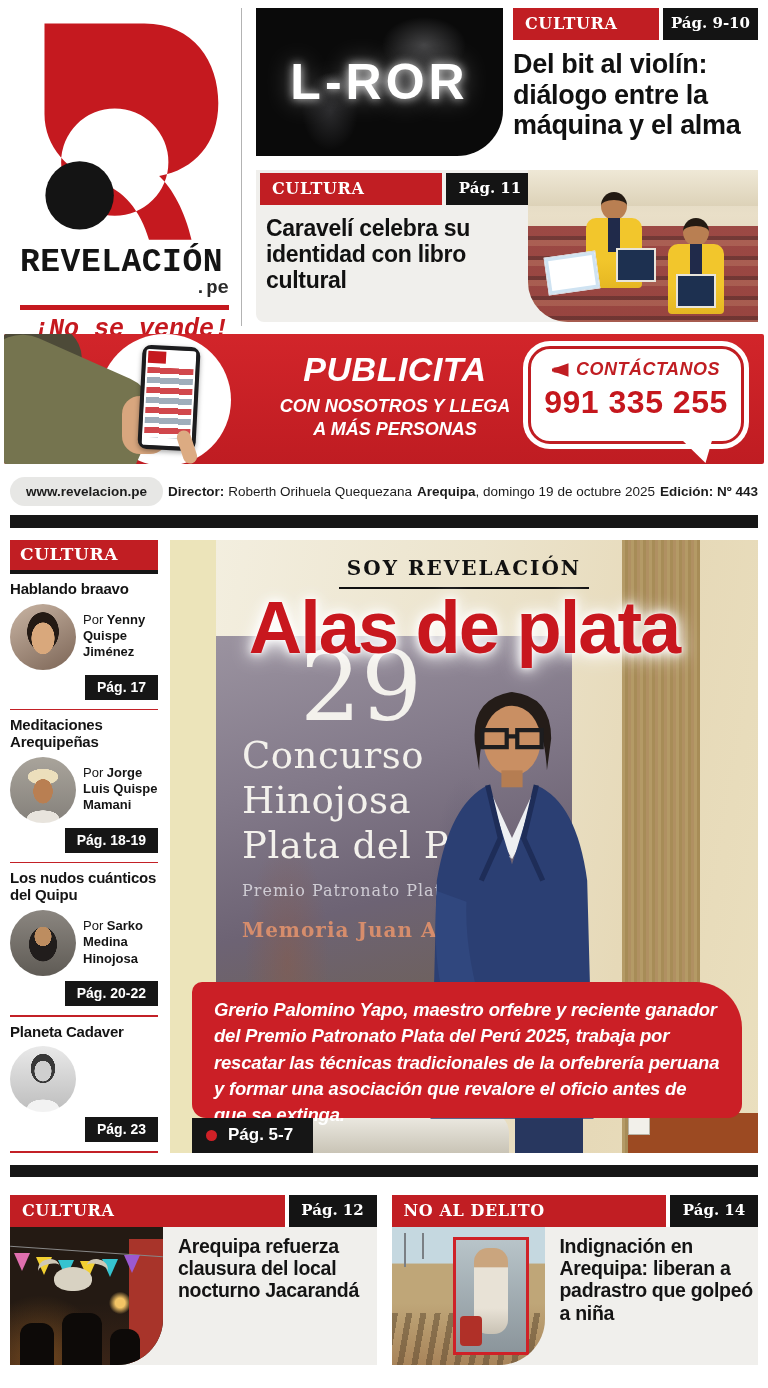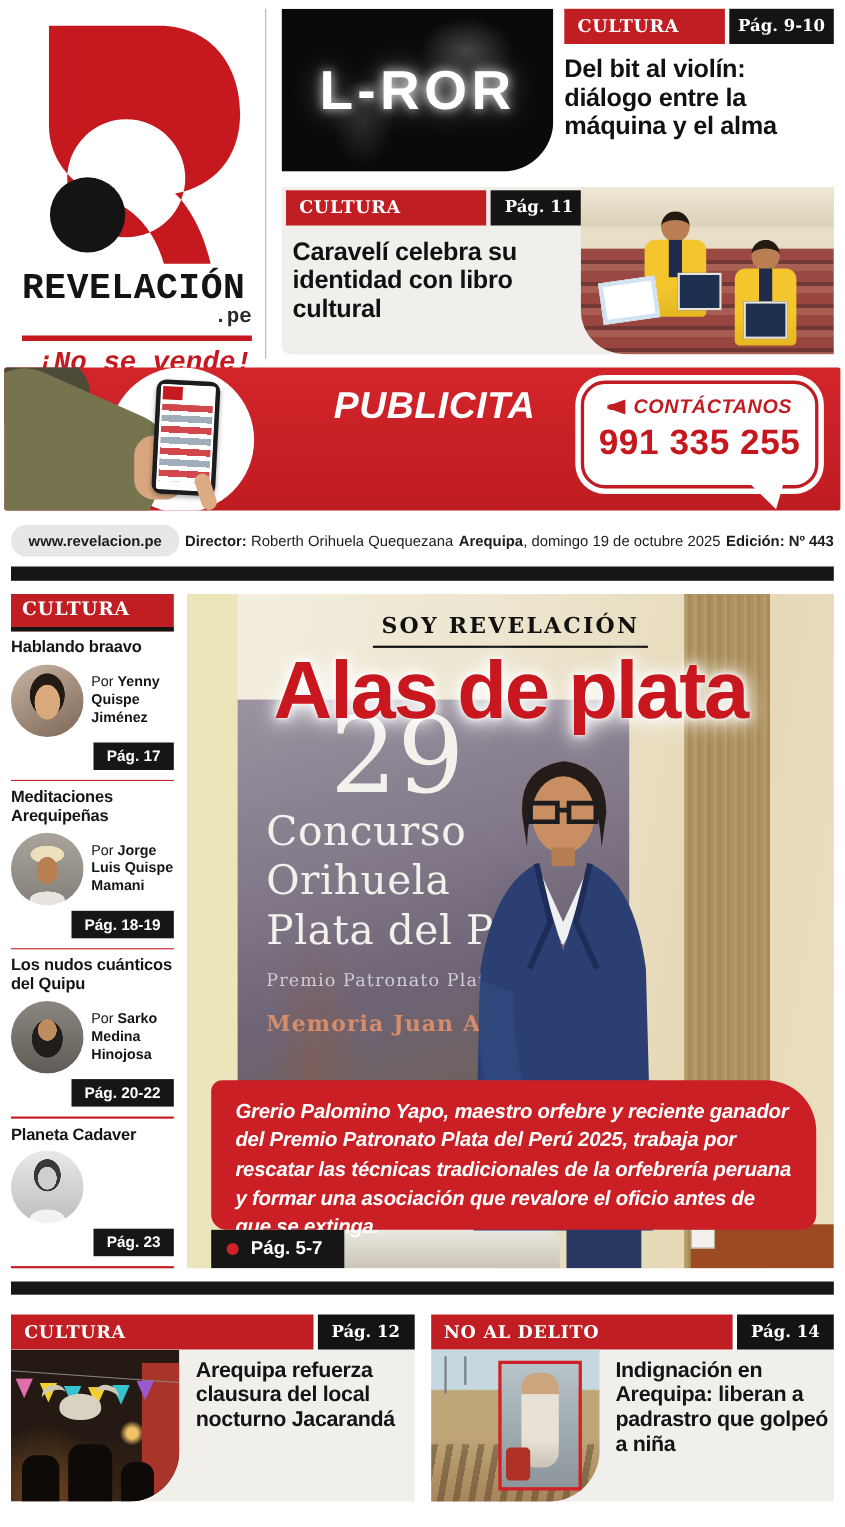--- a/index.html
+++ b/index.html
@@ -28,21 +28,21 @@
           radial-gradient(ellipse 60px 40px at 68% 25%, rgba(200,200,205,.30), transparent 70%),
           radial-gradient(ellipse 40px 55px at 30% 70%, rgba(160,160,170,.22), transparent 70%),
           radial-gradient(ellipse 90px 20px at 50% 50%, rgba(190,190,195,.25), transparent 75%),
           #0a0a0a;
           border-radius:0 0 46px 0; display:flex; align-items:center; justify-content:center; }
   .lror-text { color:#fff; font-weight:900; font-size:50px; letter-spacing:4px;
                text-shadow:0 0 10px rgba(255,255,255,.85), 0 0 26px rgba(255,255,255,.5); }
   .t1-right { flex:1; display:flex; flex-direction:column; }
   .t1 .lbl-page { min-width:94px; }
   .headline { font-weight:900; line-height:1.13; letter-spacing:-.3px; color:#111; }
-  .t1 .headline { font-size:23px; margin-top:9px; }
+  .t1 .headline { font-size:27px; margin-top:9px; }
 
   .t2 { position:relative; margin-top:14px; height:152px; background:#f0efec; border-radius:0 0 0 8px; }
   .t2-labels { width:278px; padding:3px 0 0 4px; }
   .t2 .headline { font-size:23px; width:272px; margin:10px 0 0 10px; }
   .t2-photo { position:absolute; right:0; top:0; width:230px; height:152px; border-radius:0 0 0 40px; overflow:hidden;
               background:linear-gradient(180deg,#ded5bf 0%, #e9dfc8 30%, #cdbfa4 100%); }
   .aud-ceiling { position:absolute; left:0; top:0; right:0; height:36px;
                  background:linear-gradient(180deg,#efe8d6,#ddd2b8); }
   .aud-seats { position:absolute; left:0; bottom:0; width:100%; height:96px;
                background:repeating-linear-gradient(180deg, #8e2f2e 0 10px, #5f1d1e 10px 14px, #a04a40 14px 20px); opacity:.85; }
@@ -257,20 +257,24 @@
     <div class="head-blob"></div>
     <div class="arm"></div>
     <div class="hand"></div>
     <div class="phone">
       <div class="phone-screen"></div>
     </div>
     <div class="finger"></div>
   </div>
   <div class="banner-center">
     <div class="banner-title">PUBLICITA</div>
+    <div class="banner-sub">
+      <span>CON NOSOTROS Y LLEGA</span><br>
+      <span>A MÁS PERSONAS</span>
+    </div>
   </div>
   <div class="bubble">
     <div class="contact-line">
       <svg class="meg-icon" viewBox="0 0 24 18">
         <path d="M22 0 L8 5 L2 6 L2 12 L8 13 L22 18 Z M0 7 h2 v4 h-2 z" fill="#c01d22"></path>
       </svg>
       <span>CONTÁCTANOS</span>
     </div>
     <div class="bubble-phone">991 335 255</div>
     <div class="bubble-tail"></div>
@@ -328,21 +332,21 @@
       <div class="sb-badge-wrap"><span class="sb-badge">Pág. 23</span></div>
     </div>
     <div class="sb-bottom"></div>
   </div>
 
   <div class="article">
     <div class="wall-strip"></div>
     <div class="poster">
       <div class="poster-num">29</div>
       <div class="poster-l">Concurso</div>
-      <div class="poster-l">Orihuela</div>
+      <div class="poster-l">Hinojosa</div>
       <div class="poster-l">Plata del Perú</div>
       <div class="poster-sub">Premio Patronato Plata del Perú</div>
       <div class="poster-mem">Memoria Juan Antonio Asse</div>
     </div>
     <div class="wood"></div>
 
     <svg class="man" width="180" height="442" viewBox="0 0 170 415">
       <path d="M50 60 Q46 18 85 12 Q122 16 122 56 L118 86 Q116 50 106 44 Q82 34 64 46 Q54 56 54 86 Z" fill="#241c18"></path>
       <ellipse cx="85" cy="58" rx="27" ry="33" fill="#c98f63"></ellipse>
       <path d="M57 48 h23 v16 h-23 z M90 48 h23 v16 h-23 z M80 54 h10" fill="none" stroke="#1d1d1f" stroke-width="4"></path>

